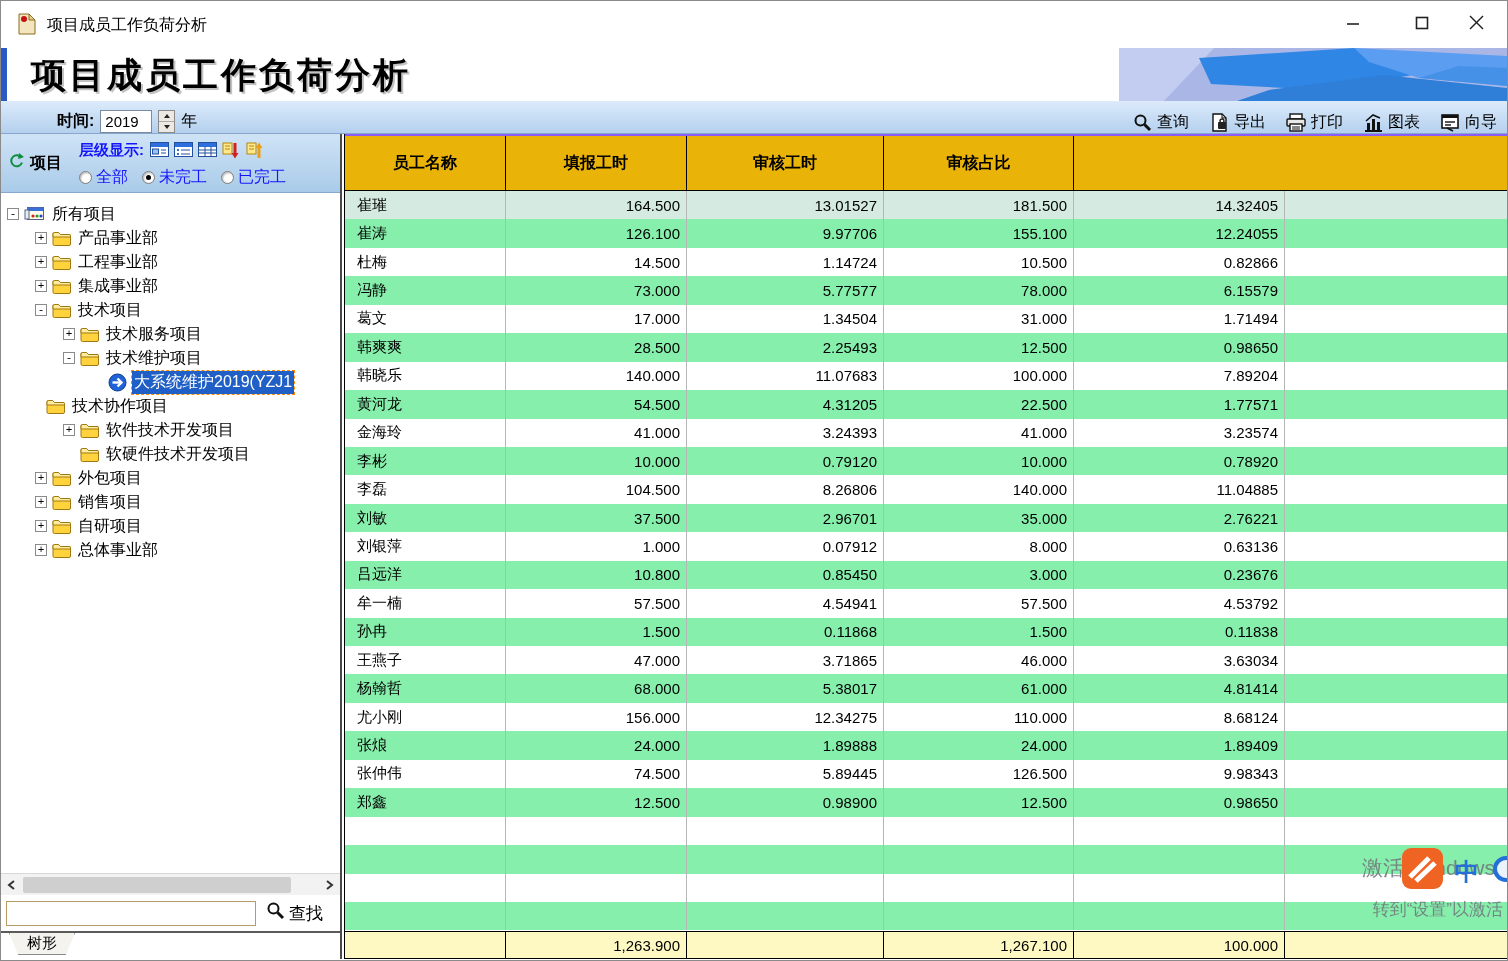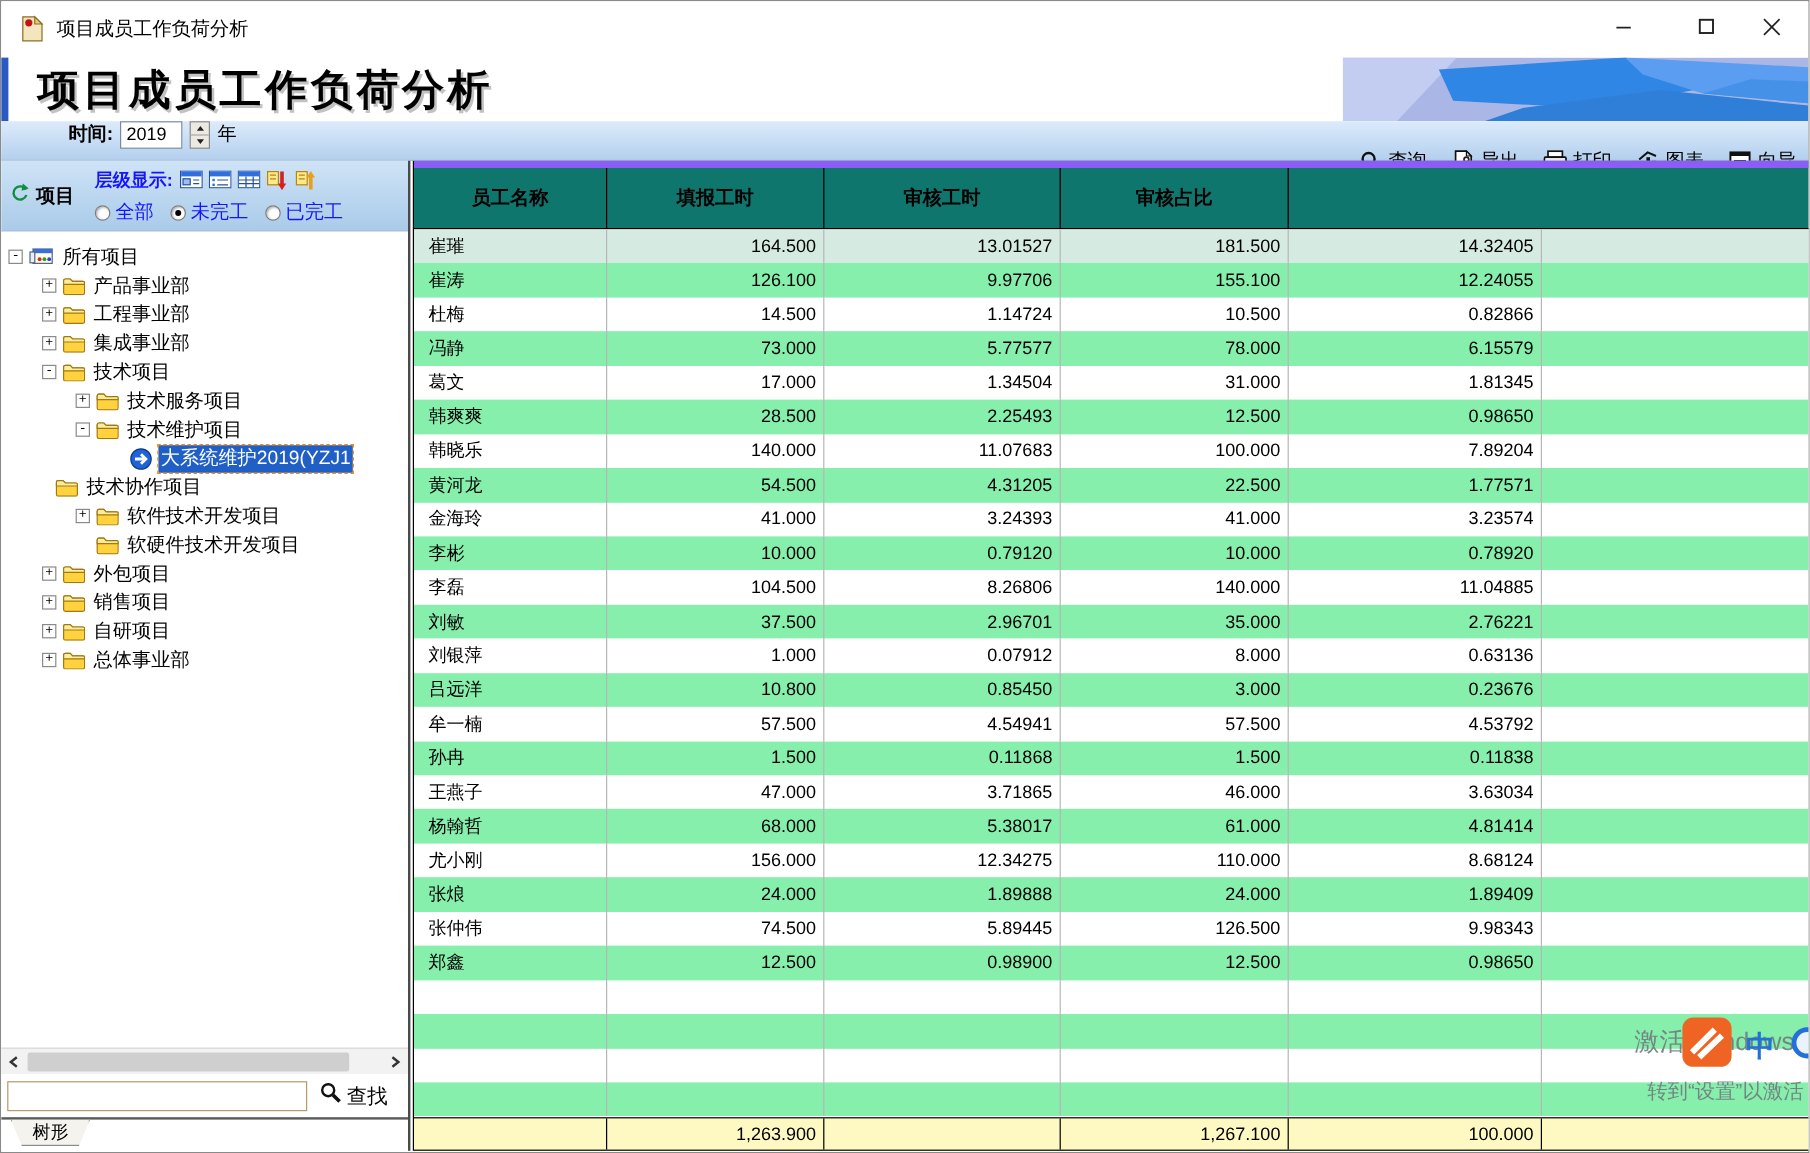--- a/index.html
+++ b/index.html
@@ -18,21 +18,21 @@
   
   .headerband { position:absolute; left:0; top:47px; width:100%; height:53px; background:#fff; }
   .blue-strip { position:absolute; left:0; top:0; width:6px; height:53px; background:#2b59c3; }
   .page-title { position:absolute; left:30px; top:4px; font-family:"Liberation Serif","DejaVu Serif",serif;
                 font-weight:bold; font-size:35px; letter-spacing:3px; color:#000; text-shadow:2px 2px 0 rgba(120,120,120,.45); }
   .deco { position:absolute; right:0; top:0; width:388px; height:53px; }
 
   
   .toolbar { position:absolute; left:0; top:100px; width:100%; height:33px;
              background:linear-gradient(#dcebfb,#b4d0ee); border-bottom:1px solid #86a8cc;
-             display:flex; align-items:flex-start;flex-direction:column; }
+             display:flex; align-items:flex-end; }
   .time-group { display:flex; align-items:center; margin-left:56px; gap:6px; }
   .time-label { font-weight:bold; font-size:16px; color:#000; }
   .year-input { width:52px; height:23px; border:1px solid #7a8aa0; font-size:15px; padding:0 4px;
                 font-family:inherit; background:#fff; }
   .spinner { display:flex; flex-direction:column; width:17px; height:23px; border:1px solid #8a8a8a; background:#ece9e2; }
   .spinbtn { flex:1; display:flex; align-items:center; justify-content:center; border-bottom:1px solid #aaa; cursor:default; }
   .spinbtn:last-child { border-bottom:none; }
   .spinbtn i { width:0; height:0; border-left:3px solid transparent; border-right:3px solid transparent; }
   .spinbtn.up i { border-bottom:4px solid #222; }
   .spinbtn.dn i { border-top:4px solid #222; }
@@ -79,21 +79,21 @@
 
   .tab-row { height:28px; border-top:2px solid #5a5a5a; background:#fff; position:relative; }
   .tree-tab { position:absolute; left:8px; top:0; width:66px; height:22px; background:#f5f3ee;
               border:1px solid #8a8a8a; border-top:none; clip-path:polygon(0 0,100% 0,86% 100%,14% 100%);
               display:flex; align-items:center; justify-content:center; font-size:15px; color:#000; }
 
   
   .main { position:absolute; left:343px; top:133px; width:1165px; height:825px; background:#fff;
           display:flex; flex-direction:column; border-left:1px solid #000; }
   .tgrid { display:grid; grid-template-columns:161px 181px 197px 190px 211px minmax(0,1fr); }
-  .thead { height:57px; background:#0f766e; border-top:6px solid #8b5cf6; border-bottom:1px solid #000; flex:0 0 57px; }
+  .thead { height:57px; background:#eab308; border-top:2px solid #8b5cf6; border-bottom:1px solid #000; flex:0 0 57px; }
   .hcell { display:flex; align-items:center; justify-content:center; font-weight:bold; font-size:16px;
            color:#000; border-right:1px solid #000; }
   .hcell:last-child { border-right:none; }
   #tbody { flex:1; overflow:hidden; }
   .trow { height:28.45px; }
   .trow.alt { background:#86efac; }
   .trow.hl { background:#d5ebe2; }
   .cell { display:flex; align-items:center; border-right:1px solid #b6b6b6; font-size:15px; color:#000; overflow:hidden; }
   .cell:last-child { border-right:none; }
   .cell.name { padding-left:12px; }
@@ -532,21 +532,21 @@
           <div class="cell num">5.77577</div>
           <div class="cell num">78.000</div>
           <div class="cell num">6.15579</div>
           <div class="cell"></div>
         </div>
         <div class="trow tgrid ">
           <div class="cell name">葛文</div>
           <div class="cell num">17.000</div>
           <div class="cell num">1.34504</div>
           <div class="cell num">31.000</div>
-          <div class="cell num">1.81345</div>
+          <div class="cell num">1.71494</div>
           <div class="cell"></div>
         </div>
         <div class="trow tgrid alt">
           <div class="cell name">韩爽爽</div>
           <div class="cell num">28.500</div>
           <div class="cell num">2.25493</div>
           <div class="cell num">12.500</div>
           <div class="cell num">0.98650</div>
           <div class="cell"></div>
         </div>

